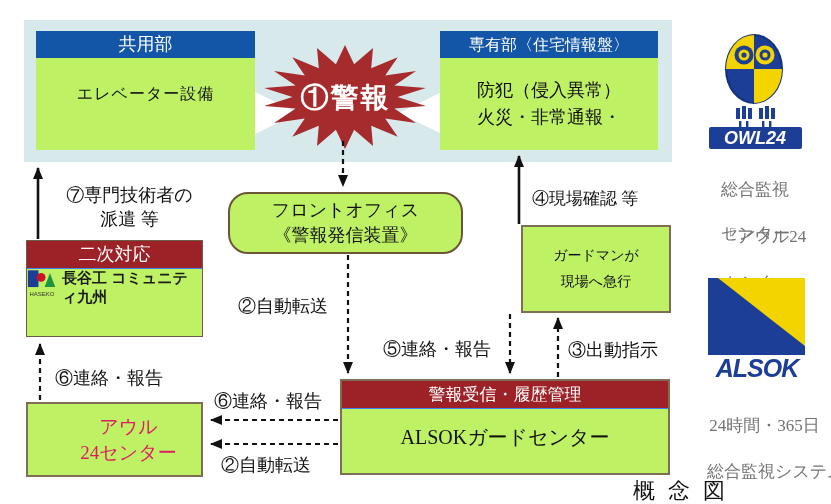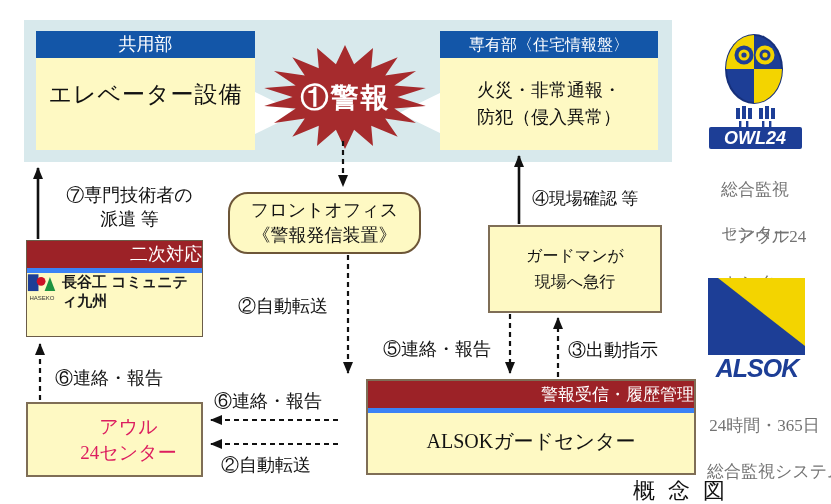--- a/index.html
+++ b/index.html
@@ -1,22 +1,22 @@
 <!DOCTYPE html>
 <html><head>
 <meta charset="utf-8">
 <style>
   html,body{margin:0;padding:0;background:#fff;}
   .canvas{position:relative;width:831px;height:504px;background:#fff;overflow:hidden;
           font-family:"Liberation Serif","DejaVu Serif",serif;color:#111;}
   .abs{position:absolute;}
   .band{position:absolute;left:24px;top:20px;width:648px;height:142px;background:#d8e9ec;}
-  .wbox{position:absolute;background:#fef9c3;box-sizing:border-box;}
+  .wbox{position:absolute;background:#bef264;box-sizing:border-box;}
   .hdr-blue{background:#1356a8;color:#fff;text-align:center;font-size:18px;line-height:27px;height:27px;}
-  .hdr-red{background:#9c2227;color:#fff;text-align:right;font-size:17px;line-height:27px;height:27px;border-bottom:5px solid #3b82f6;}
+  .hdr-red{background:#9c2227;color:#fff;text-align:center;font-size:17px;line-height:27px;height:27px;border-bottom:1px solid #3b82f6;}
   .body-c{display:flex;flex-direction:column;align-items:center;justify-content:center;text-align:center;}
   .brd{border:2px solid #7f6e56;}
   .lbl{position:absolute;font-size:18px;white-space:nowrap;color:#111;}
   .burst-txt{position:absolute;left:278px;top:79px;width:135px;text-align:center;
              font-size:28px;letter-spacing:2px;color:#fff;font-weight:bold;}
   .cap{position:absolute;font-size:17px;line-height:22px;color:#737373;white-space:pre;}
   svg{display:block;}
   .layer{position:absolute;left:0;top:0;pointer-events:none;}
   .haseko-row{display:flex;align-items:flex-start;justify-content:center;gap:5px;}
   .haseko-name{font-family:"Liberation Sans","DejaVu Sans",sans-serif;font-weight:bold;
@@ -50,39 +50,39 @@
     <line x1="348" y1="255" x2="348" y2="373" stroke="#111" stroke-width="2.2" stroke-dasharray="5,4" marker-end="url(#ah)"></line>
     <line x1="510" y1="314" x2="510" y2="373" stroke="#111" stroke-width="2.2" stroke-dasharray="5,4" marker-end="url(#ah)"></line>
     <line x1="558" y1="377" x2="558" y2="318" stroke="#111" stroke-width="2.2" stroke-dasharray="5,4" marker-end="url(#ah)"></line>
     <line x1="40" y1="400" x2="40" y2="344" stroke="#111" stroke-width="2.2" stroke-dasharray="5,4" marker-end="url(#ah)"></line>
     <line x1="338" y1="420" x2="211" y2="420" stroke="#111" stroke-width="2.2" stroke-dasharray="5,4" marker-end="url(#ah)"></line>
     <line x1="338" y1="444" x2="211" y2="444" stroke="#111" stroke-width="2.2" stroke-dasharray="5,4" marker-end="url(#ah)"></line>
   </svg>
 
   <div class="wbox" style="left:36px;top:31px;width:219px;height:119px;">
     <div class="hdr-blue">共用部</div>
-    <div class="body-c" style="height:72px;font-size:23px;letter-spacing:1px;">エレベーター設備</div>
+    <div class="body-c" style="height:72px;font-size:16px;letter-spacing:1px;">エレベーター設備</div>
   </div>
 
   <div class="wbox" style="left:440px;top:31px;width:218px;height:119px;">
     <div class="hdr-blue" style="font-size:16px;">専有部〈住宅情報盤〉</div>
     <div class="body-c" style="height:92px;font-size:18px;line-height:27px;">
+      <span>防犯（侵入異常）</span>
       <span>火災・非常通報・</span>
-      <span>防犯（侵入異常）</span>
     </div>
   </div>
 
   <div class="burst-txt">①警報</div>
 
-  <div class="wbox body-c" style="left:228px;top:192px;width:193px;height:62px;border:2px solid #6d5638;border-radius:20px;font-size:18px;line-height:25px;">
+  <div class="wbox body-c" style="left:228px;top:192px;width:235px;height:62px;border:2px solid #6d5638;border-radius:20px;font-size:18px;line-height:25px;">
     <span>フロントオフィス</span>
     <span>《警報発信装置》</span>
   </div>
 
-  <div class="wbox brd body-c" style="left:488px;top:225px;width:174px;height:88px;font-size:16px;line-height:26px;">
+  <div class="wbox brd body-c" style="left:521px;top:225px;width:150px;height:88px;font-size:14px;line-height:26px;">
     <span>ガードマンが</span>
     <span>現場へ急行</span>
   </div>
 
   <div class="wbox" style="left:26px;top:240px;width:177px;height:97px;border:1.5px solid #6b5c48;">
     <div class="hdr-red" style="font-size:18px;">二次対応</div>
     <div class="haseko-row" style="height:66px;">
       <span style="display:inline-block;text-align:center;">
         <svg width="30" height="22" viewBox="0 0 34 24">
           <rect x="1" y="1" width="12" height="19" fill="#1d3e96"></rect>
@@ -93,21 +93,21 @@
       </span>
       <span class="haseko-name">長谷工 コミュニティ九州</span>
     </div>
   </div>
 
   <div class="wbox brd body-c owl-pink" style="left:26px;top:402px;width:177px;height:75px;font-size:19px;line-height:26px;">
     <span>アウル</span>
     <span>24センター</span>
   </div>
 
-  <div class="wbox" style="left:340px;top:379px;width:330px;height:96px;border:2px solid #7f6e56;margin-left:26px;">
+  <div class="wbox" style="left:340px;top:379px;width:330px;height:96px;border:2px solid #7f6e56;">
     <div class="hdr-red" style="height:27px;font-size:17px;">警報受信・履歴管理</div>
     <div class="body-c" style="height:56px;font-size:20px;">ALSOKガードセンター</div>
   </div>
 
   <div class="lbl" style="left:42px;top:183px;width:175px;text-align:center;line-height:24px;white-space:normal;">
     <span>⑦専門技術者の</span><br>
     <span>派遣 等</span>
   </div>
   <div class="lbl" style="left:532px;top:187px;font-size:17px;">④現場確認 等</div>
   <div class="lbl" style="left:238px;top:294px;">②自動転送</div>

